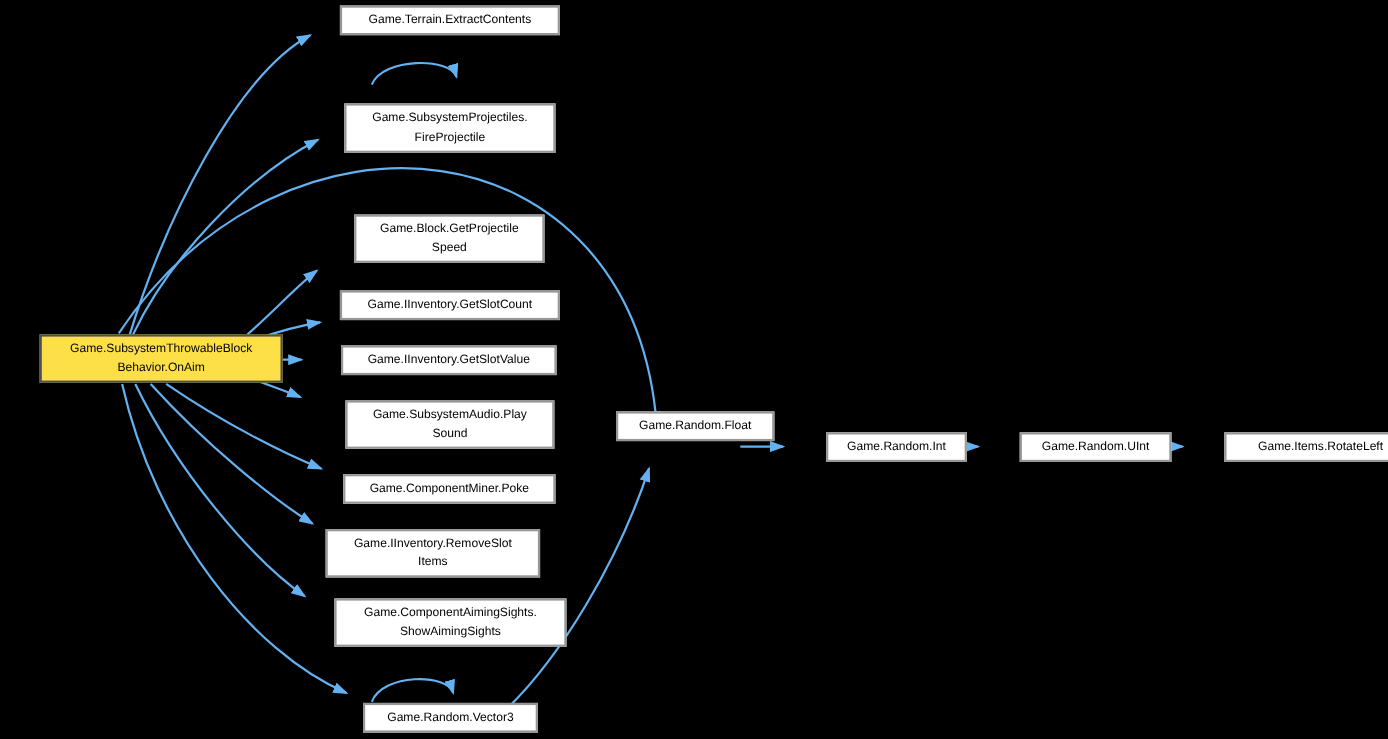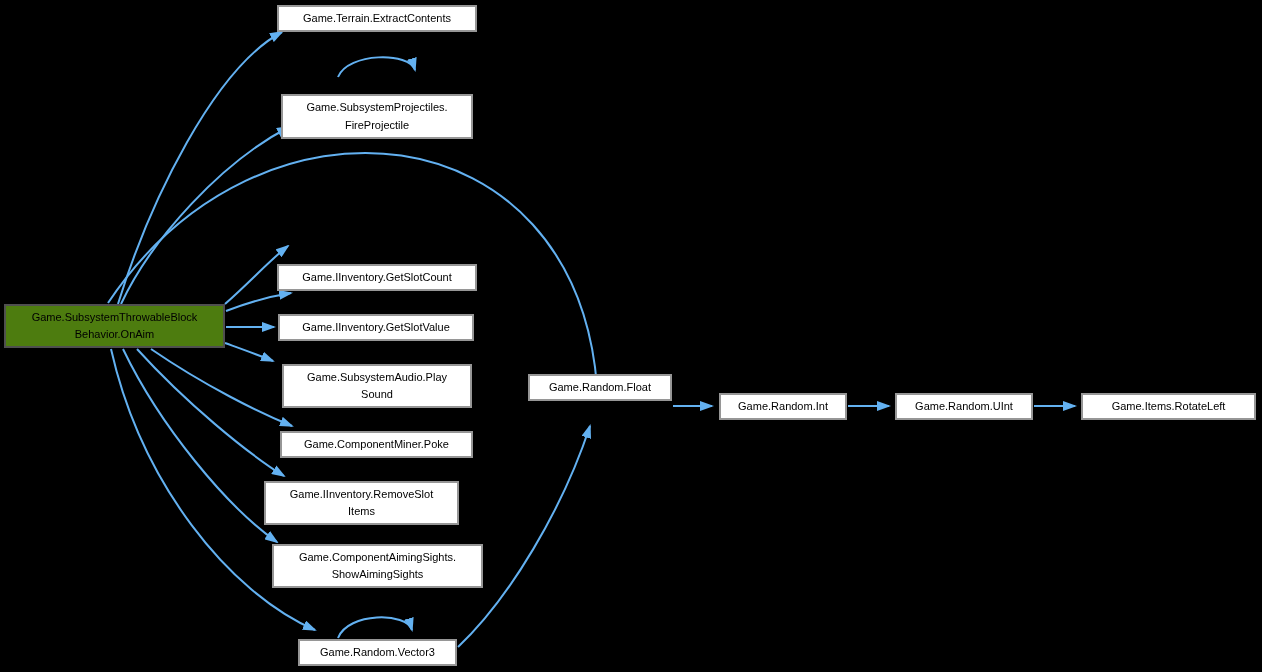--- a/index.html
+++ b/index.html
@@ -20,23 +20,24 @@
     color:#000000;
     font-size:11px;
     line-height:1.55;
     display:flex;
     flex-direction:column;
     align-items:center;
     justify-content:center;
     text-align:center;
     white-space:nowrap;
     cursor:pointer;
+    margin-left:32px;
   }
   .node.highlight{
-    background:#4d7c0f;
+    background:#fde047;
     border:2px solid #4F4F4F;
     cursor:default;
   }
   .node span{display:block;}
 </style>
 </head>
 <body>
 
 <div id="canvas">
 
@@ -72,20 +73,24 @@
 
   <div class="node" style="left:277px;top:5px;width:200px;height:27px">
     <span>Game.Terrain.ExtractContents</span>
   </div>
 
   <div class="node" style="left:281px;top:94px;width:192px;height:45px">
     <span>Game.SubsystemProjectiles.</span>
     <span>FireProjectile</span>
   </div>
 
+  <div class="node" style="left:290px;top:195px;width:173px;height:44px">
+    <span>Game.Block.GetProjectile</span>
+    <span>Speed</span>
+  </div>
 
   <div class="node" style="left:277px;top:264px;width:200px;height:27px">
     <span>Game.IInventory.GetSlotCount</span>
   </div>
 
   <div class="node" style="left:278px;top:314px;width:196px;height:27px">
     <span>Game.IInventory.GetSlotValue</span>
   </div>
 
   <div class="node" style="left:282px;top:364px;width:190px;height:44px">

